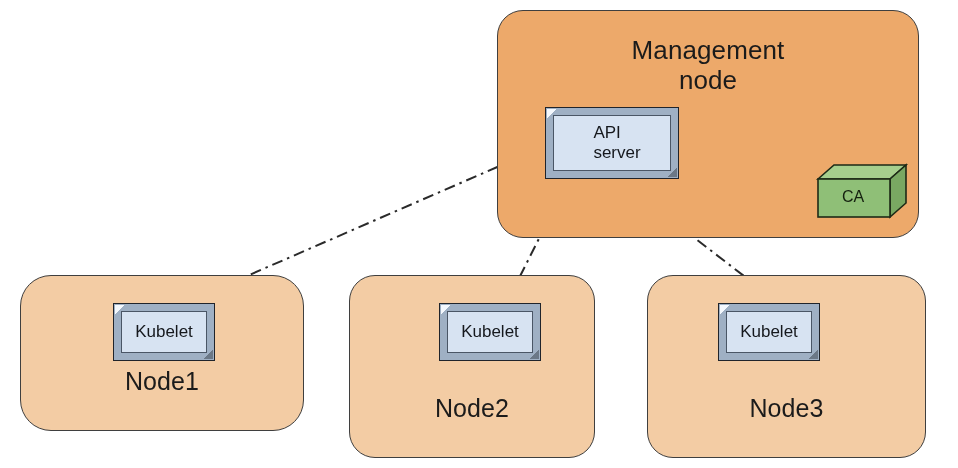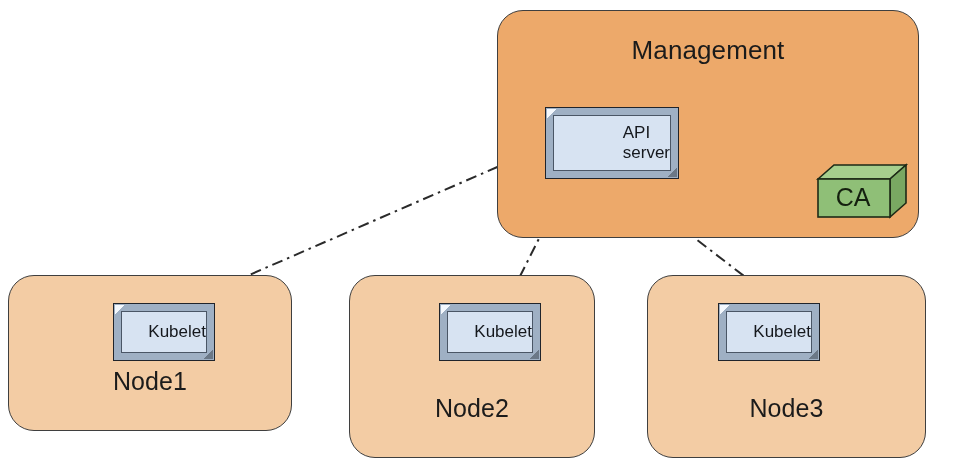--- a/index.html
+++ b/index.html
@@ -22,35 +22,35 @@
   
   .bevel{position:absolute;box-sizing:border-box;border:1.5px solid #20242b;
          background:#9fb0c4;padding:7px;}
   .bevel::before{content:"";position:absolute;left:0;top:0;width:100%;height:100%;
     background:
       linear-gradient(135deg,#ffffff 0 50%,transparent 50%) ,
       linear-gradient(315deg,#6d7c8d 0 50%,transparent 50%);
     background-blend-mode:normal;opacity:.0;}
   .bevel-inner{position:relative;width:100%;height:100%;box-sizing:border-box;
       background:#d7e3f2;border:1px solid #4a5666;
-      display:flex;align-items:center;justify-content:flex-end;}
+      display:flex;align-items:center;justify-content:center;}
   .bevel-label{color:#15181d;font-size:17px;line-height:20px;padding-left:0;}
   .bevel-label.two-line{padding-left:10px;}
 
   
   .wedge{position:absolute;pointer-events:none;}
   .wedge-tl{left:1px;top:1px;width:calc(100% - 2px);height:calc(100% - 2px);
      background:linear-gradient(135deg,#f4f8fd 0 7px,transparent 7px);}
   .wedge-br{left:1px;top:1px;width:calc(100% - 2px);height:calc(100% - 2px);
      background:linear-gradient(315deg,#6b7887 0 7px,transparent 7px);}
 
   
   .cuboid{position:absolute;}
   .cuboid svg{display:block;overflow:visible;}
-  .cuboid-label{position:absolute;color:#14200f;font-size:25px;line-height:22px;
+  .cuboid-label{position:absolute;color:#14200f;font-size:16px;line-height:22px;
                 left:0;right:18px;top:50%;transform:translateY(-25%);text-align:center;}
 
   
   #links{position:absolute;left:0;top:0;width:958px;height:468px;pointer-events:none;}
   .lnk{fill:none;stroke:#2a2a2a;stroke-width:2;
        stroke-dasharray:11 5 2.5 5;stroke-linecap:butt;}
 </style>
 </head>
 <body>
 
@@ -72,20 +72,21 @@
       Kubelet Node3 --&gt;
     <path class="lnk" marker-start="url(#ah)" marker-end="url(#ah)" d="M 623,183 L 783,306"></path>
 
       CA --&gt;
     <path class="lnk" marker-start="url(#ah)" marker-end="url(#ah)" d="M 684,148 L 862,175"></path>
   </svg>
 
   <div class="panel mgmt" style="left:497px;top:10px;width:422px;height:228px;">
     <div class="panel-title mgmt-title">
       <div>Management</div>
+      <div>node</div>
     </div>
   </div>
 
   <div class="bevel" style="left:545px;top:107px;width:134px;height:72px;">
     <div class="wedge wedge-tl"></div>
     <div class="wedge wedge-br"></div>
     <div class="bevel-inner">
       <div class="bevel-label two-line">
         <div>API</div>
         <div>server</div>
@@ -98,21 +99,21 @@
 
       <path d="M2,16 L18,2 L90,2 L74,16 Z" fill="#a6cf8d" stroke="#1d2a16" stroke-width="1.6"></path>
 
       <path d="M74,16 L90,2 L90,40 L74,54 Z" fill="#79a862" stroke="#1d2a16" stroke-width="1.6"></path>
 
       <rect x="2" y="16" width="72" height="38" fill="#8fbf77" stroke="#1d2a16" stroke-width="1.6"></rect>
     </svg>
     <div class="cuboid-label">CA</div>
   </div>
 
-  <div class="panel node" style="left:8px;top:275px;width:284px;height:156px;">
+  <div class="panel node" style="left:20px;top:275px;width:284px;height:156px;border-radius:31px;">
     <div class="panel-title node-title">Node1</div>
   </div>
   <div class="bevel" style="left:113px;top:303px;width:102px;height:58px;">
     <div class="wedge wedge-tl"></div>
     <div class="wedge wedge-br"></div>
     <div class="bevel-inner">
       <div class="bevel-label">Kubelet</div>
     </div>
   </div>
 

